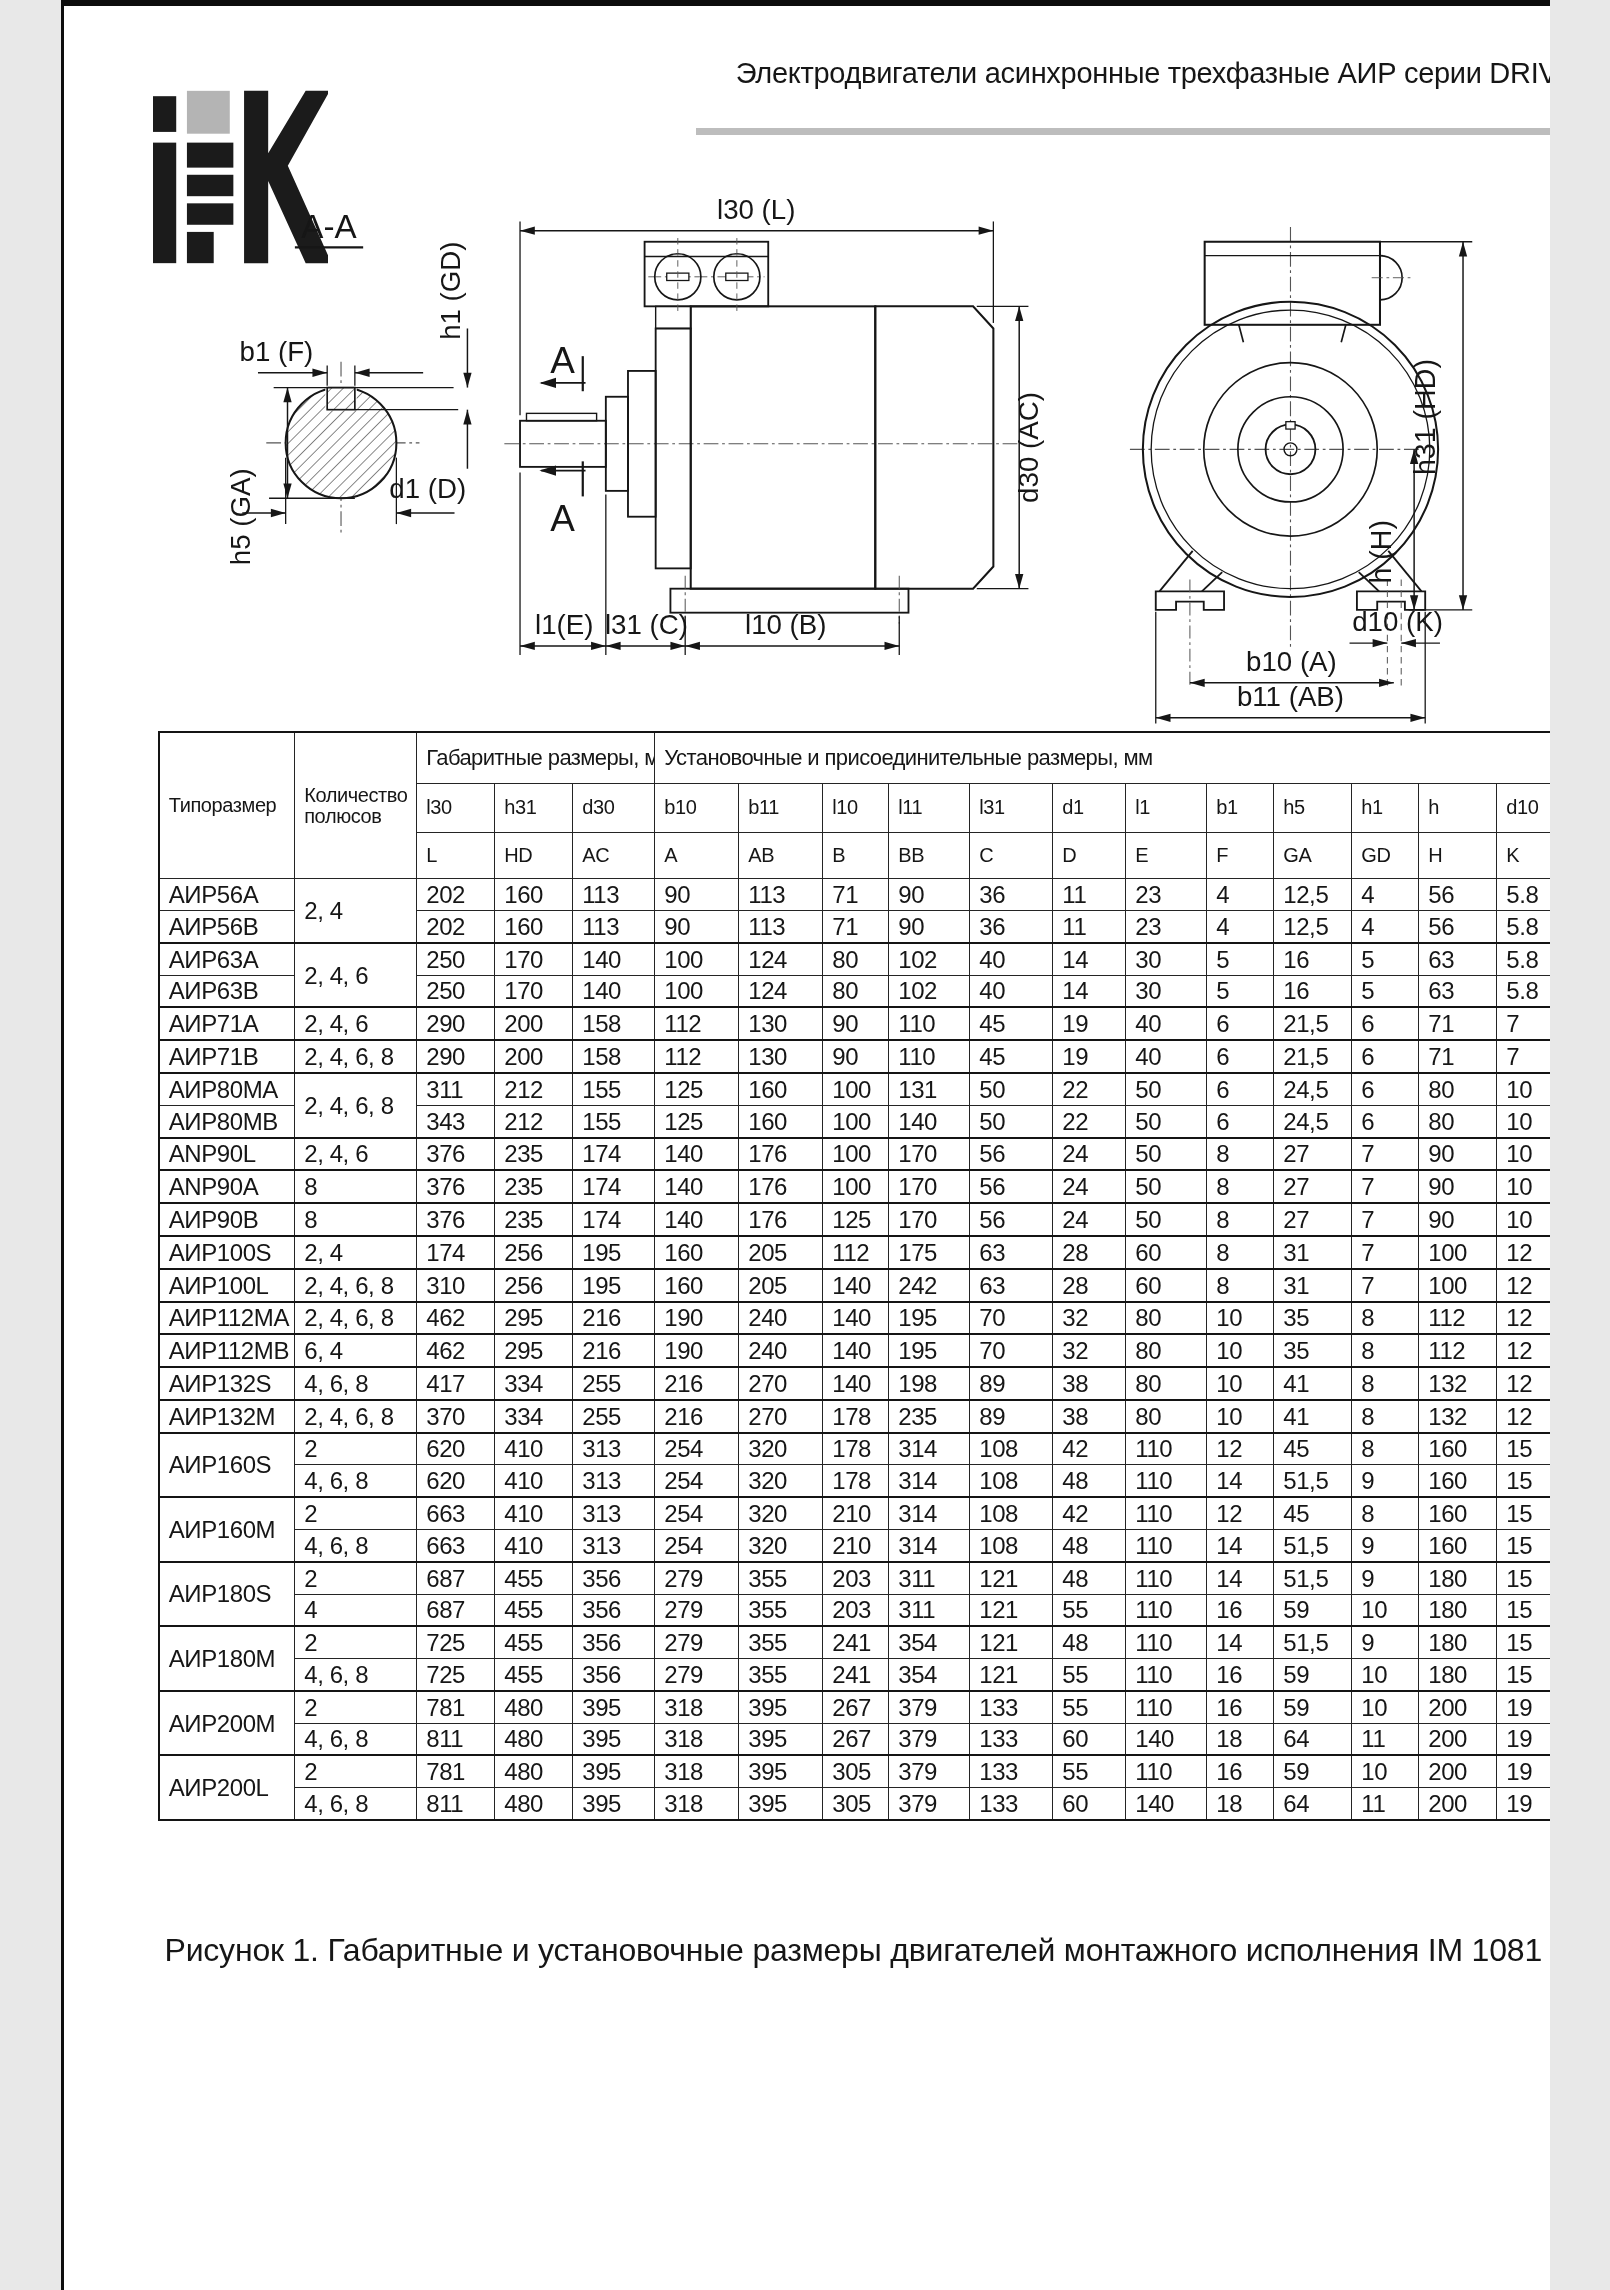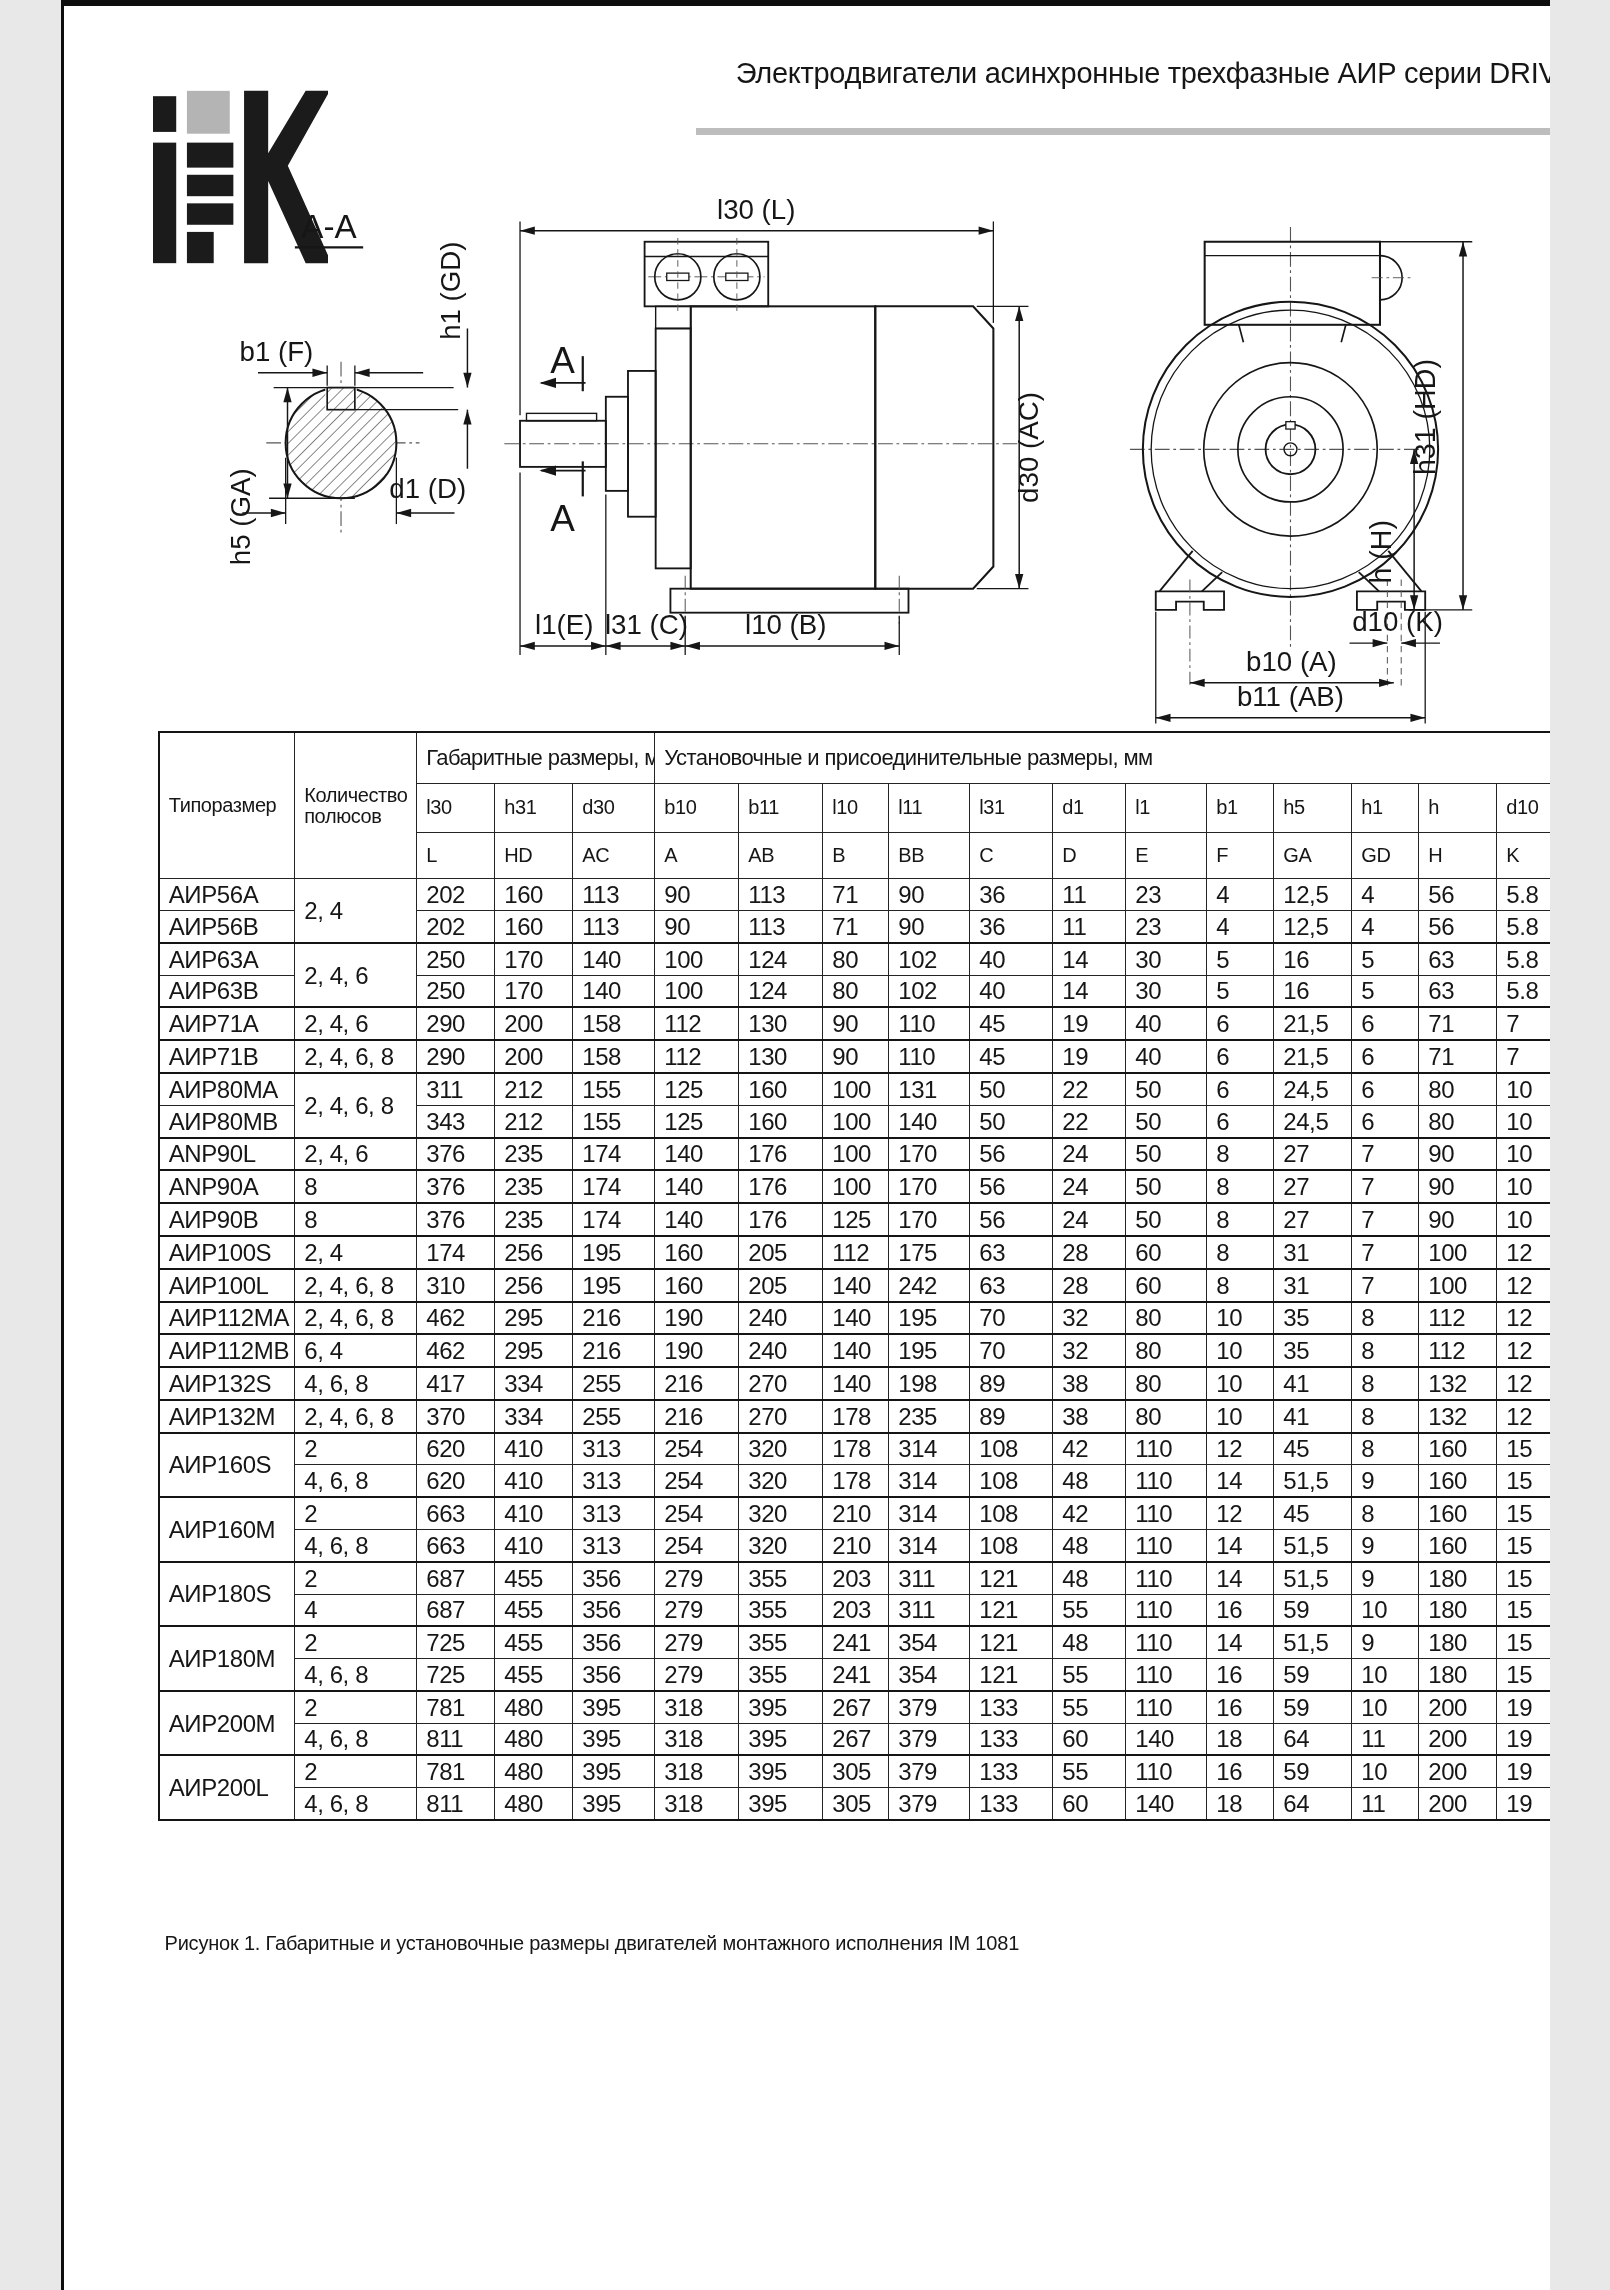--- a/index.html
+++ b/index.html
@@ -15,21 +15,21 @@
     position:absolute;left:461px;top:57px;width:1055px;text-align:right;
     font-size:29px;letter-spacing:-0.3px;white-space:nowrap;
   }
   .title-rule{position:absolute;left:635px;top:128px;width:881px;height:7.4px;background:#bdbdbd;}
 
   .logo{position:absolute;left:92px;top:88px;}
 
   .drawings{position:absolute;left:0;top:0;width:1611px;height:752px;pointer-events:none;}
   .drawings text{fill:#161616;}
 
-  .caption{position:absolute;left:104px;top:1932px;font-size:20px;letter-spacing:-0.2px;}
+  .caption{position:absolute;left:104px;top:1932px;font-size:32px;letter-spacing:-0.2px;}
 
   .table-wrap{position:absolute;left:97px;top:731px;width:1426px;}
   table.dim-table{
     border-collapse:collapse;table-layout:fixed;width:1426px;
     border:2.8px solid #141414;letter-spacing:-0.4px;
   }
   .dim-table th,.dim-table td{
     border:0.9px solid #242424;text-align:left;vertical-align:middle;
     padding:0.9px 3.7px 0.9px 9.2px;overflow:hidden;white-space:nowrap;
     font-weight:normal;font-size:24px;line-height:1.05;

